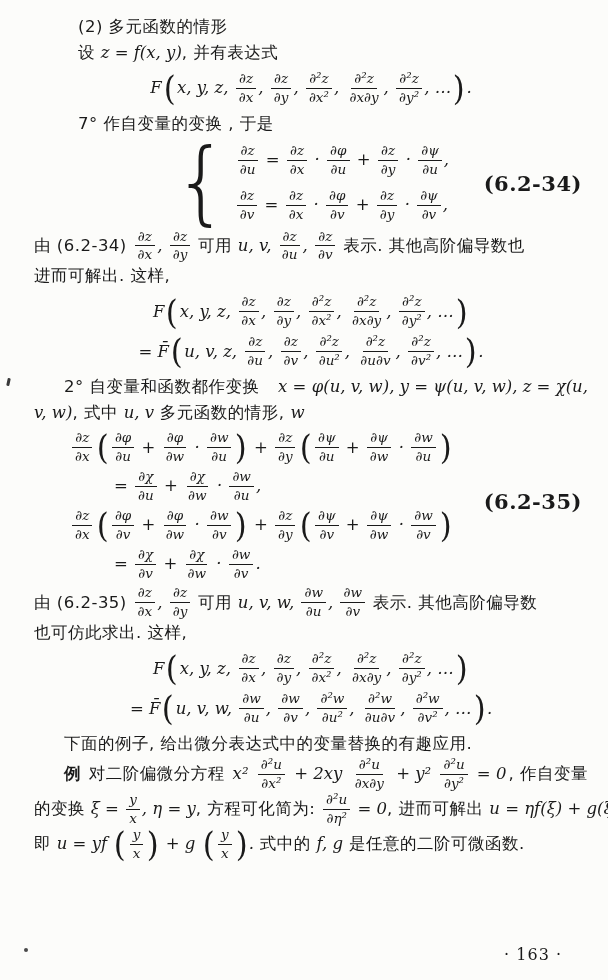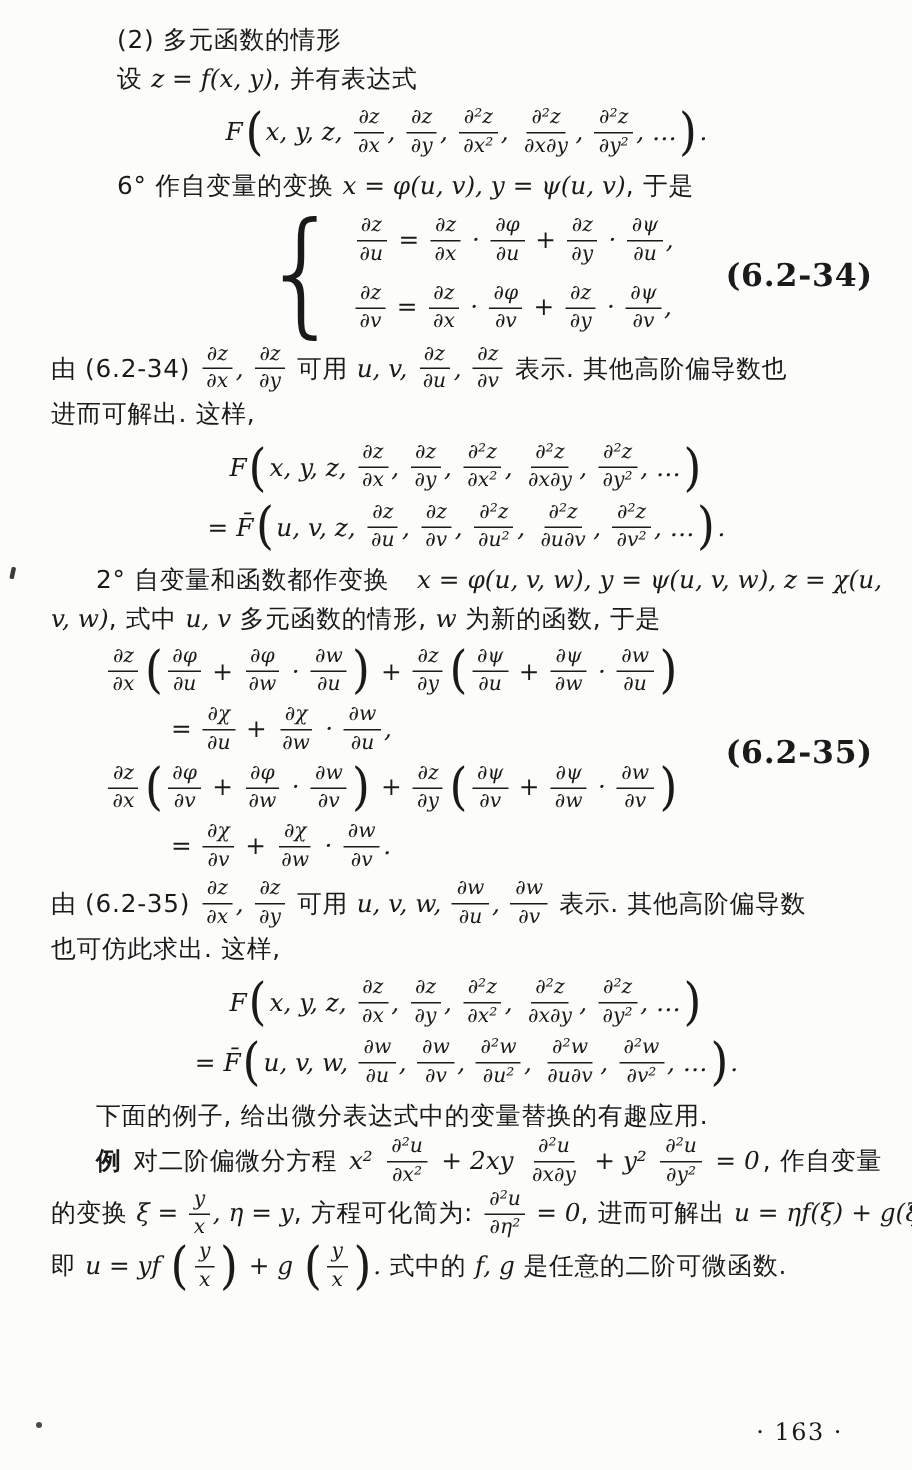--- a/index.html
+++ b/index.html
@@ -66,38 +66,38 @@
   .speck2 { position:absolute; left:24px; bottom:28px; width:4px; height:4px; background:#4a4a4a; border-radius:50%; }
 </style>
 </head>
 <body>
 
 <div class="page">
 
   <div class="tline indent1"><span class="ct">(2) 多元函数的情形</span></div>
   <div class="tline indent1"><span class="ct">设 </span><span class="mt">z = f(x, y)</span><span class="ct">, 并有表达式</span></div>
   <div class="tline dline"><span class="mt">F</span><span class="paren">(</span><span class="mt">x, y, z, </span><span class="frac"><span class="num">∂z</span><span class="den">∂x</span></span><span class="mt">, </span><span class="frac"><span class="num">∂z</span><span class="den">∂y</span></span><span class="mt">, </span><span class="frac"><span class="num">∂²z</span><span class="den">∂x²</span></span><span class="mt">, </span><span class="frac"><span class="num">∂²z</span><span class="den">∂x∂y</span></span><span class="mt">, </span><span class="frac"><span class="num">∂²z</span><span class="den">∂y²</span></span><span class="mt">, …</span><span class="paren">)</span><span class="mt">.</span></div>
-  <div class="tline indent1"><span class="ct">6° 作自变量的变换 </span><span class="mt">x = φ(u, v), y = ψ(u, v)</span><span class="ct">, 于是</span></div>
+  <div class="tline indent1"><span class="ct">7° 作自变量的变换 </span><span class="ct">, 于是</span></div>
 
   <div class="sys">
     <span class="brace">{</span>
     <div class="rows">
       <div class="tline"><span class="frac"><span class="num">∂z</span><span class="den">∂u</span></span><span class="mt"> = </span><span class="frac"><span class="num">∂z</span><span class="den">∂x</span></span><span class="mt"> · </span><span class="frac"><span class="num">∂φ</span><span class="den">∂u</span></span><span class="mt"> + </span><span class="frac"><span class="num">∂z</span><span class="den">∂y</span></span><span class="mt"> · </span><span class="frac"><span class="num">∂ψ</span><span class="den">∂u</span></span><span class="mt">,</span></div>
       <div class="tline"><span class="frac"><span class="num">∂z</span><span class="den">∂v</span></span><span class="mt"> = </span><span class="frac"><span class="num">∂z</span><span class="den">∂x</span></span><span class="mt"> · </span><span class="frac"><span class="num">∂φ</span><span class="den">∂v</span></span><span class="mt"> + </span><span class="frac"><span class="num">∂z</span><span class="den">∂y</span></span><span class="mt"> · </span><span class="frac"><span class="num">∂ψ</span><span class="den">∂v</span></span><span class="mt">,</span></div>
     </div>
     <span class="eqlabel">(6.2-34)</span>
   </div>
 
   <div class="tline"><span class="ct">由 (6.2-34) </span><span class="frac"><span class="num">∂z</span><span class="den">∂x</span></span><span class="mt">, </span><span class="frac"><span class="num">∂z</span><span class="den">∂y</span></span><span class="ct"> 可用 </span><span class="mt">u, v, </span><span class="frac"><span class="num">∂z</span><span class="den">∂u</span></span><span class="mt">, </span><span class="frac"><span class="num">∂z</span><span class="den">∂v</span></span><span class="ct"> 表示. 其他高阶偏导数也</span></div>
   <div class="tline"><span class="ct">进而可解出. 这样,</span></div>
   <div class="tline dline"><span class="mt">F</span><span class="paren">(</span><span class="mt">x, y, z, </span><span class="frac"><span class="num">∂z</span><span class="den">∂x</span></span><span class="mt">, </span><span class="frac"><span class="num">∂z</span><span class="den">∂y</span></span><span class="mt">, </span><span class="frac"><span class="num">∂²z</span><span class="den">∂x²</span></span><span class="mt">, </span><span class="frac"><span class="num">∂²z</span><span class="den">∂x∂y</span></span><span class="mt">, </span><span class="frac"><span class="num">∂²z</span><span class="den">∂y²</span></span><span class="mt">, …</span><span class="paren">)</span></div>
   <div class="tline dline"><span class="mt">= F̄</span><span class="paren">(</span><span class="mt">u, v, z, </span><span class="frac"><span class="num">∂z</span><span class="den">∂u</span></span><span class="mt">, </span><span class="frac"><span class="num">∂z</span><span class="den">∂v</span></span><span class="mt">, </span><span class="frac"><span class="num">∂²z</span><span class="den">∂u²</span></span><span class="mt">, </span><span class="frac"><span class="num">∂²z</span><span class="den">∂u∂v</span></span><span class="mt">, </span><span class="frac"><span class="num">∂²z</span><span class="den">∂v²</span></span><span class="mt">, …</span><span class="paren">)</span><span class="mt">.</span></div>
 
   <div class="tline indent2"><span class="ct">2° 自变量和函数都作变换 </span><span class="mt">x = φ(u, v, w), y = ψ(u, v, w), z = χ(u,</span></div>
-  <div class="tline"><span class="mt">v, w)</span><span class="ct">, 式中 </span><span class="mt">u, v</span><span class="ct"> 多元函数的情形, </span><span class="mt">w</span><span class="ct"> 为新的函数, 于是</span></div>
+  <div class="tline"><span class="mt">v, w)</span><span class="ct">, 式中 </span><span class="mt">u, v</span><span class="ct"> 多元函数的情形, </span><span class="mt">w</span></div>
 
   <div class="eq35block">
     <div class="tline eqrow1"><span class="frac"><span class="num">∂z</span><span class="den">∂x</span></span><span class="paren">(</span><span class="frac"><span class="num">∂φ</span><span class="den">∂u</span></span><span class="mt"> + </span><span class="frac"><span class="num">∂φ</span><span class="den">∂w</span></span><span class="mt"> · </span><span class="frac"><span class="num">∂w</span><span class="den">∂u</span></span><span class="paren">)</span><span class="mt"> + </span><span class="frac"><span class="num">∂z</span><span class="den">∂y</span></span><span class="paren">(</span><span class="frac"><span class="num">∂ψ</span><span class="den">∂u</span></span><span class="mt"> + </span><span class="frac"><span class="num">∂ψ</span><span class="den">∂w</span></span><span class="mt"> · </span><span class="frac"><span class="num">∂w</span><span class="den">∂u</span></span><span class="paren">)</span></div>
     <div class="tline eqrow2"><span class="mt">= </span><span class="frac"><span class="num">∂χ</span><span class="den">∂u</span></span><span class="mt"> + </span><span class="frac"><span class="num">∂χ</span><span class="den">∂w</span></span><span class="mt"> · </span><span class="frac"><span class="num">∂w</span><span class="den">∂u</span></span><span class="mt">,</span></div>
     <div class="tline eqrow1"><span class="frac"><span class="num">∂z</span><span class="den">∂x</span></span><span class="paren">(</span><span class="frac"><span class="num">∂φ</span><span class="den">∂v</span></span><span class="mt"> + </span><span class="frac"><span class="num">∂φ</span><span class="den">∂w</span></span><span class="mt"> · </span><span class="frac"><span class="num">∂w</span><span class="den">∂v</span></span><span class="paren">)</span><span class="mt"> + </span><span class="frac"><span class="num">∂z</span><span class="den">∂y</span></span><span class="paren">(</span><span class="frac"><span class="num">∂ψ</span><span class="den">∂v</span></span><span class="mt"> + </span><span class="frac"><span class="num">∂ψ</span><span class="den">∂w</span></span><span class="mt"> · </span><span class="frac"><span class="num">∂w</span><span class="den">∂v</span></span><span class="paren">)</span></div>
     <div class="tline eqrow2"><span class="mt">= </span><span class="frac"><span class="num">∂χ</span><span class="den">∂v</span></span><span class="mt"> + </span><span class="frac"><span class="num">∂χ</span><span class="den">∂w</span></span><span class="mt"> · </span><span class="frac"><span class="num">∂w</span><span class="den">∂v</span></span><span class="mt">.</span></div>
     <span class="eqlabel">(6.2-35)</span>
   </div>
 
   <div class="tline"><span class="ct">由 (6.2-35) </span><span class="frac"><span class="num">∂z</span><span class="den">∂x</span></span><span class="mt">, </span><span class="frac"><span class="num">∂z</span><span class="den">∂y</span></span><span class="ct"> 可用 </span><span class="mt">u, v, w, </span><span class="frac"><span class="num">∂w</span><span class="den">∂u</span></span><span class="mt">, </span><span class="frac"><span class="num">∂w</span><span class="den">∂v</span></span><span class="ct"> 表示. 其他高阶偏导数</span></div>

